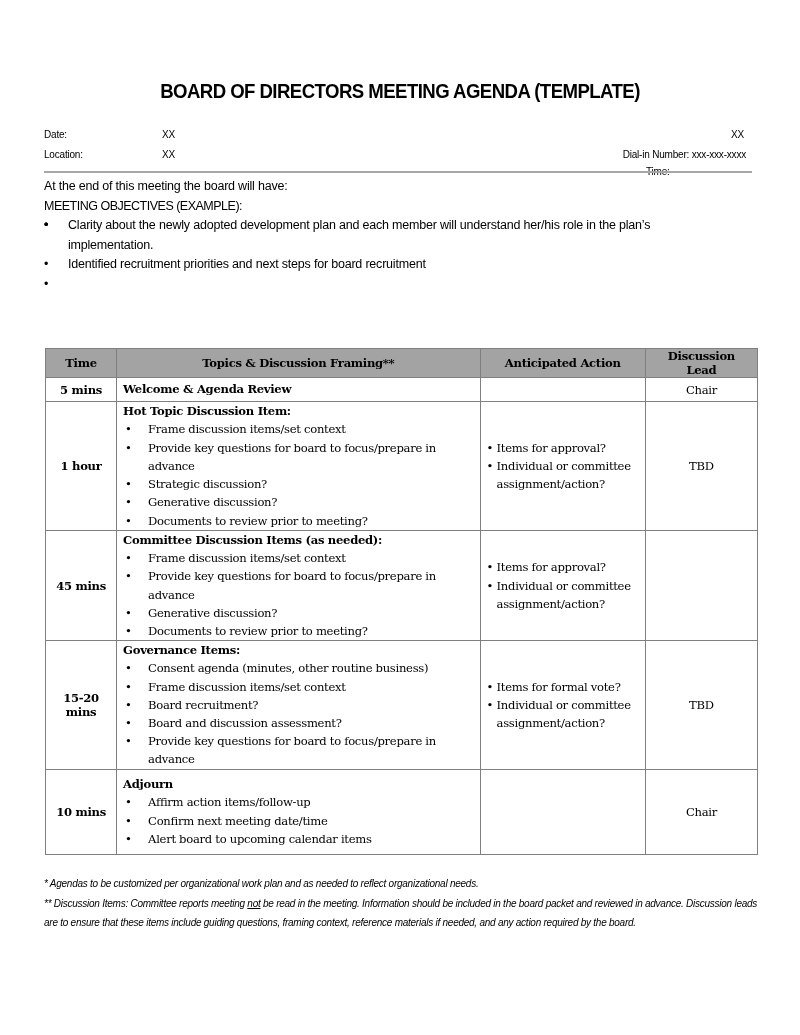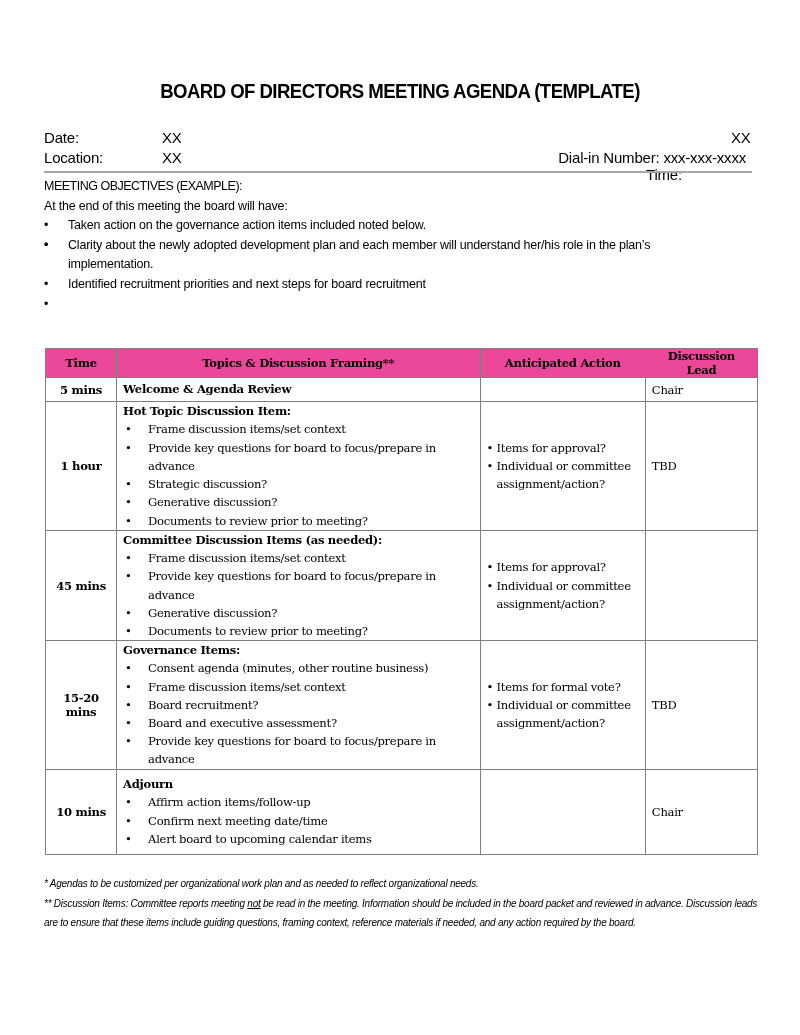--- a/index.html
+++ b/index.html
@@ -3,38 +3,38 @@
   <meta charset="utf-8">
   <style>
     html, body { margin: 0; padding: 0; background: #ffffff; }
     body { width: 800px; height: 1035px; position: relative; overflow: hidden; color: #000; }
     .page { position: absolute; left: 0; top: 0; width: 800px; height: 1035px; border-radius: 31px; }
     .title {
       position: absolute; left: 0; top: 80px; width: 800px; text-align: center;
       font-family: "Liberation Sans", sans-serif; font-weight: bold; font-size: 20px;
       letter-spacing: -0.6px; transform: scaleX(0.93);
     }
-    .meta { position: absolute; font-family: "Liberation Sans", sans-serif; font-size: 15px; letter-spacing: -0.2px; }
+    .meta { position: absolute; font-family: "Liberation Sans", sans-serif; font-size: 10px; letter-spacing: -0.2px; }
     .rule { position: absolute; left: 44px; top: 171px; width: 708px; height: 2px; background: #a6a6a6; }
     .obj { position: absolute; left: 44px; top: 177px; width: 710px; font-family: "Liberation Sans", sans-serif; font-size: 12.5px; letter-spacing: -0.2px; }
     .obj .line { height: 19.6px; line-height: 19.6px; }
     .obj ul { list-style: none; margin: 0; padding: 0; }
     .obj li { position: relative; padding-left: 24px; line-height: 19.6px; }
     .obj li .dot { position: absolute; left: 0; top: 0; }
     table.agenda {
       position: absolute; left: 45px; top: 348px; width: 713px;
       border-collapse: collapse; table-layout: fixed;
       font-family: "DejaVu Serif", serif; font-size: 11.6px; letter-spacing: -0.3px;
     }
     table.agenda td, table.agenda th { border: 1px solid #7f7f7f; vertical-align: middle; padding: 0 6px; }
-    table.agenda th { background: #ec4899; height: 28px; font-weight: bold; text-align: center; }
+    table.agenda th { background: #a3a3a3; height: 28px; font-weight: bold; text-align: center; }
     .c-time { width: 59px; text-align: center; font-weight: bold; }
     .c-topic { width: 351px; margin-top: 20px; }
     .c-action { width: 152px; }
-    .c-lead { width: 99px; }
+    .c-lead { width: 99px; text-align: center; }
     .topic-head { font-weight: bold; line-height: 18.2px; }
     ul.tb { list-style: none; margin: 0; padding: 0; }
     ul.tb li { position: relative; padding-left: 25px; line-height: 18.2px; }
     ul.tb li .dot { position: absolute; left: 2px; top: 0; }
     ul.ab { list-style: none; margin: 0; padding: 0; }
     ul.ab li { position: relative; padding-left: 10px; line-height: 18.2px; }
     ul.ab li .dot { position: absolute; left: 0; top: 0; }
     .notes { position: absolute; left: 44px; top: 874px; width: 720px; font-family: Liberation Sans, sans-serif; font-style: italic; font-size: 10px; letter-spacing: -0.25px; line-height: 19.6px; }
     .notes u { text-decoration: underline; }
   </style>
@@ -52,24 +52,24 @@
   <span class="meta" style="left:646px; top:129px;margin-top:37px;">Time:</span>
   <span class="meta" style="left:731px; top:129px;">XX</span>
   <span class="meta" style="right:54px; top:149px;">
     <span>Dial-in Number:</span>
     <span>xxx-xxx-xxxx</span>
   </span>
 
   <div class="rule"></div>
 
   <div class="obj">
+    <div class="line">At the end of this meeting the board will have:</div>
     <div class="line" style="letter-spacing:-0.5px;">MEETING OBJECTIVES (EXAMPLE):</div>
-    <div class="line">At the end of this meeting the board will have:</div>
     <ul>
-      <li><span class="dot">•</span><span>Taken action on the governance action items included noted below.</span></li>
+      <li><span class="dot">•</span></li>
       <li><span class="dot">•</span></li>
       <li style="padding-right:50px;"><span class="dot">•</span><span>Clarity about the newly adopted development plan and each member will understand her/his role in the plan’s implementation.</span></li>
       <li><span class="dot">•</span><span>Identified recruitment priorities and next steps for board recruitment</span></li>
       <li><span class="dot">•</span></li>
     </ul>
   </div>
 
   <table class="agenda">
     <colgroup>
       <col style="width:71px">
@@ -138,21 +138,21 @@
       </tr>
 
       <tr style="height:128px;">
         <td class="c-time">15-20 mins</td>
         <td class="c-topic">
           <div class="topic-head">Governance Items:</div>
           <ul class="tb">
             <li><span class="dot">•</span><span>Consent agenda (minutes, other routine business)</span></li>
             <li><span class="dot">•</span><span>Frame discussion items/set context</span></li>
             <li><span class="dot">•</span><span>Board recruitment?</span></li>
-            <li><span class="dot">•</span><span>Board and executive assessment?</span></li>
+            <li><span class="dot">•</span><span>Board and discussion assessment?</span></li>
             <li><span class="dot">•</span><span>Provide key questions for board to focus/prepare in advance</span></li>
           </ul>
         </td>
         <td class="c-action">
           <ul class="ab">
             <li><span class="dot">•</span><span>Items for formal vote?</span></li>
             <li><span class="dot">•</span><span>Individual or committee assignment/action?</span></li>
           </ul>
         </td>
         <td class="c-lead">TBD</td>

